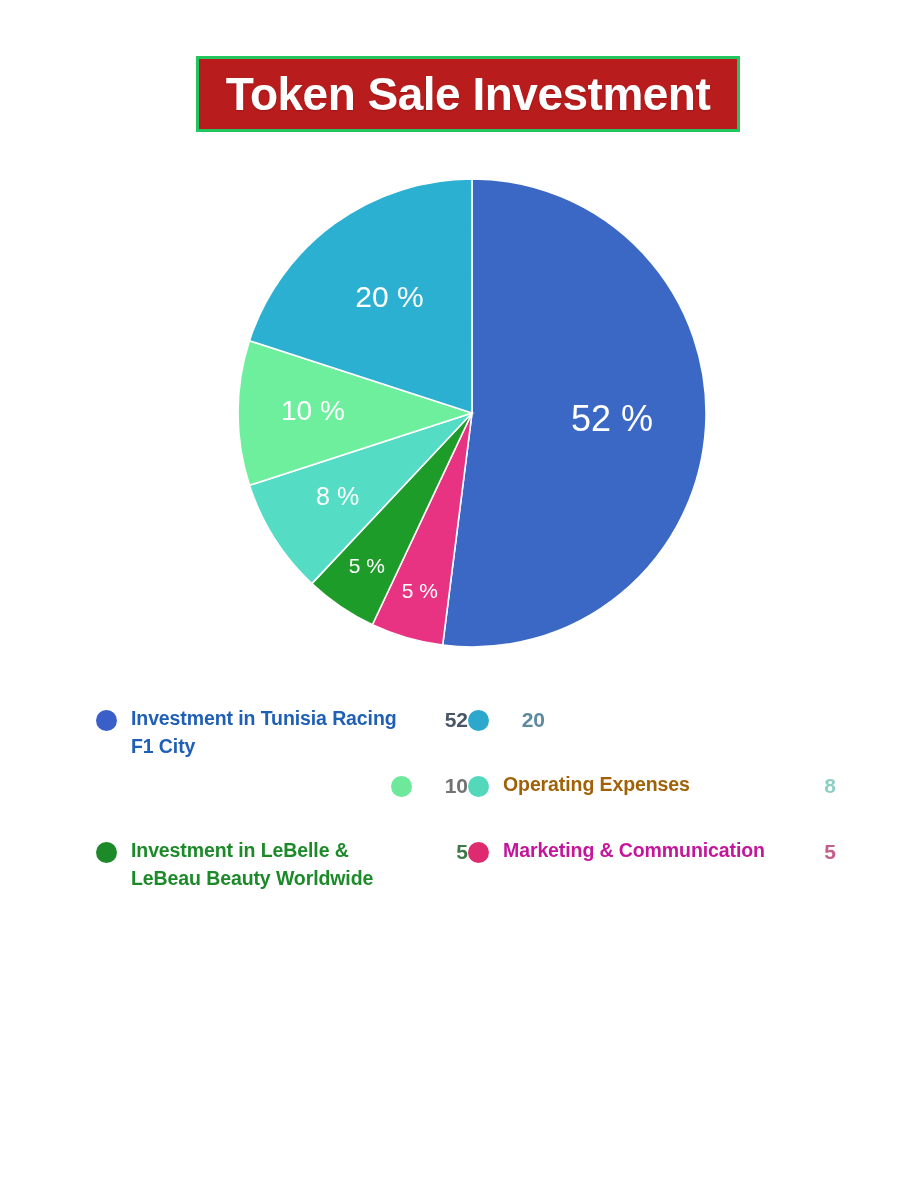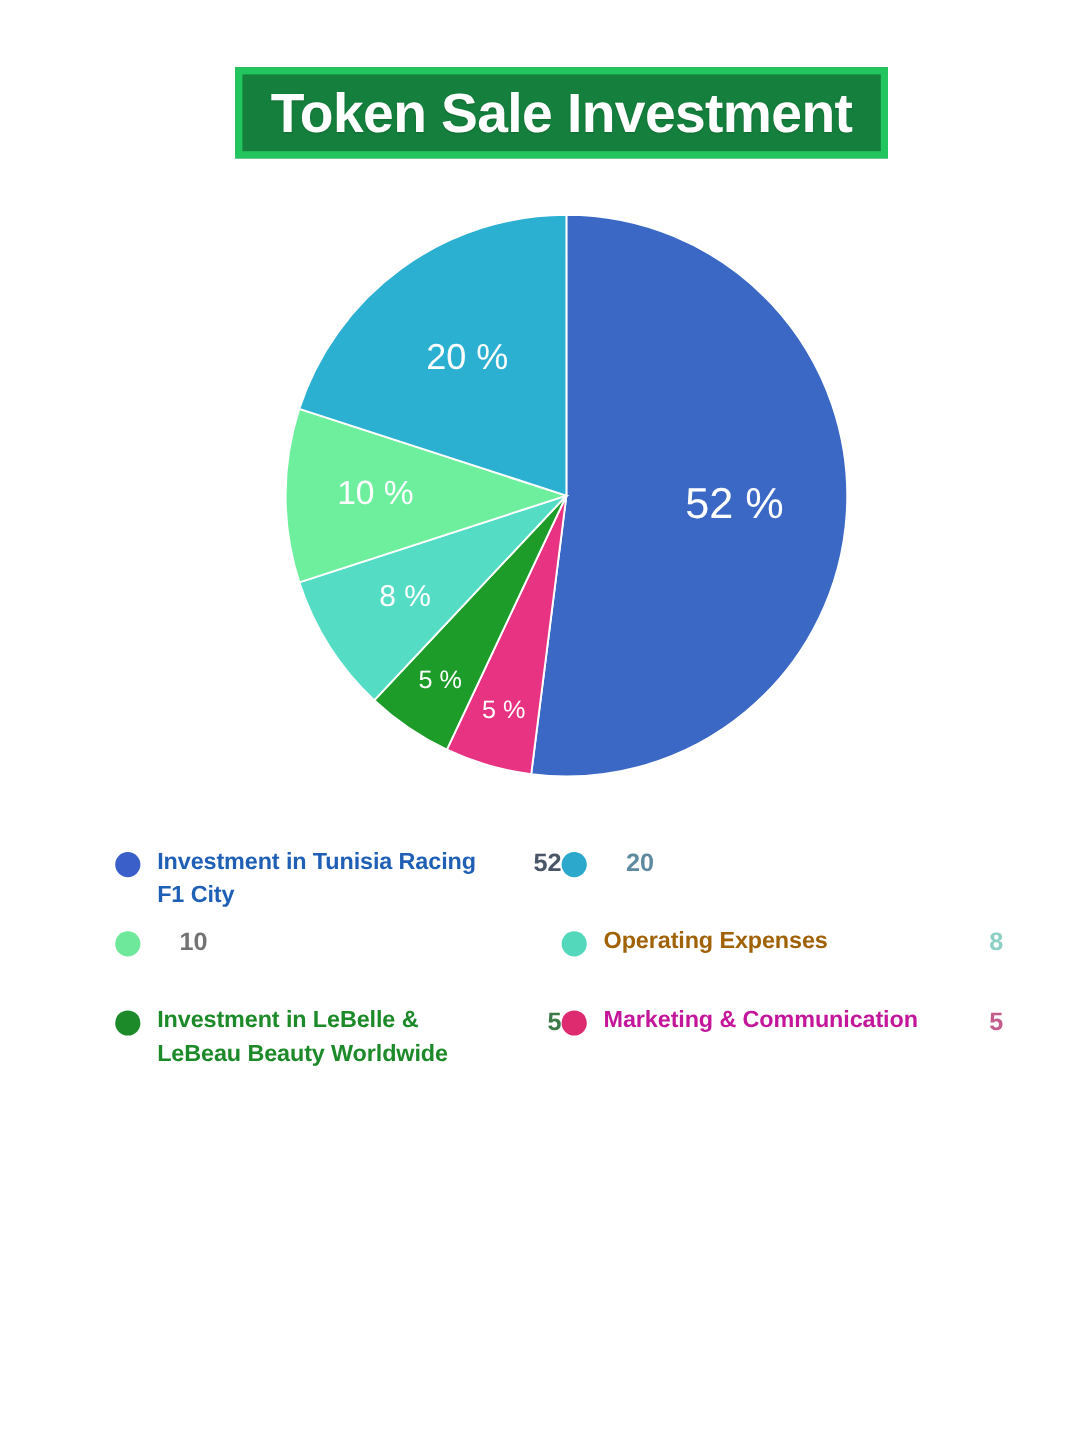--- a/index.html
+++ b/index.html
@@ -18,22 +18,22 @@
   }
 
   
   #title-banner {
     position: absolute;
     left: 196px;
     top: 56px;
     width: 544px;
     height: 76px;
     box-sizing: border-box;
-    background: #15803d;
-    border: 6px solid #22c55e;
+    background: #b91c1c;
+    border: 3px solid #22c55e;
     display: flex;
     align-items: center;
     justify-content: center;
   }
   #title-text {
     color: #ffffff;
     font-size: 46px;
     font-weight: bold;
     letter-spacing: -0.5px;
     line-height: 1;
@@ -65,21 +65,21 @@
     top: 704px;
     width: 740px;
     display: flex;
     flex-direction: row;
     gap: 0px;
   }
   .legend-col {
     display: flex;
     flex-direction: column;
   }
-  .legend-col.col-left  { width: 372px; }
+  .legend-col.col-left  { width: 372px; align-items: flex-end; }
   .legend-col.col-right { width: 368px; }
 
   .legend-row {
     display: flex;
     flex-direction: row;
     align-items: flex-start;
     min-height: 66px;
     padding-bottom: 0px;
   }
   .legend-dot {

